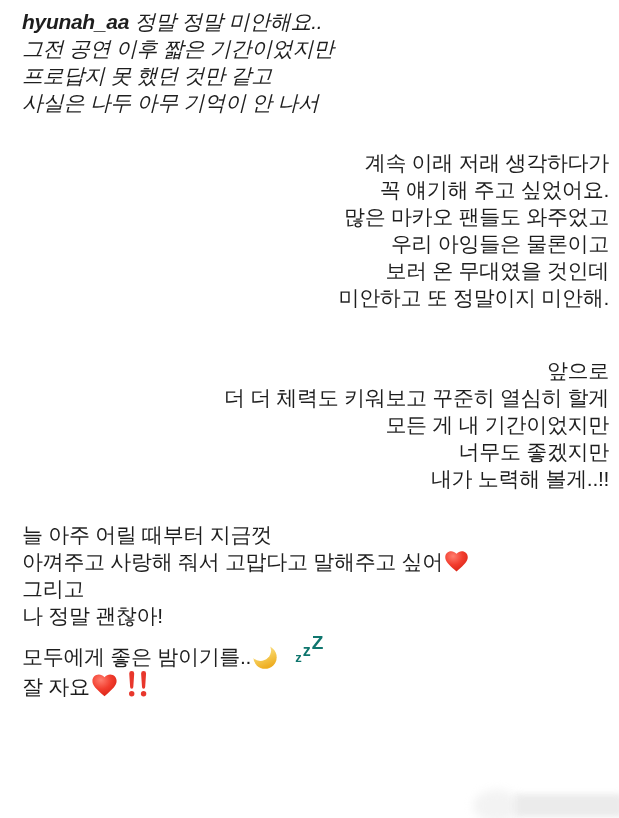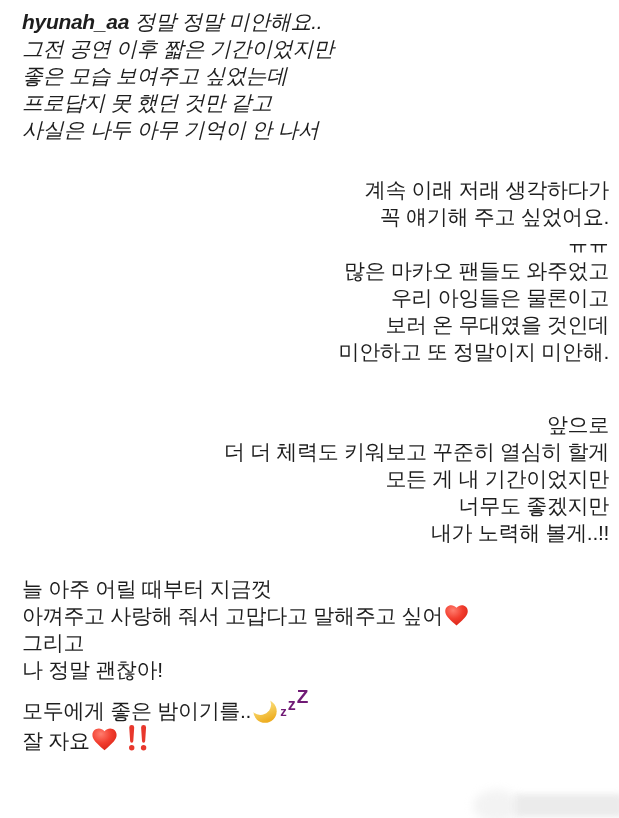--- a/index.html
+++ b/index.html
@@ -30,24 +30,24 @@
   .para.gap-c { margin-bottom: 29px; text-align: right; }
   .line { white-space: nowrap; }
   .username { font-weight: bold; }
   .emoji {
     display: inline-block;
     vertical-align: -4px;
     line-height: 0;
   }
   .emoji svg { display: inline-block; }
   .zzz {
-    color: #701a75;
+    color: #0f766e;
     font-weight: bold;
     letter-spacing: 0px;
-    margin-left: 1px;
+    margin-left: 16px;
   }
   .zzz .z1 { font-size: 13px; vertical-align: 2px; }
   .zzz .z2 { font-size: 16px; vertical-align: 8px; margin-left: 1px; }
   .zzz .z3 { font-size: 19px; vertical-align: 15px; margin-left: 1px; }
   .dbl-excl { margin-left: 7px; vertical-align: -3px; }
   .watermark-band {
     position: absolute;
     right: -4px;
     bottom: 1px;
     width: 108px;
@@ -89,29 +89,27 @@
   </defs>
 </svg>
 
 <div class="caption">
 
   <div class="para gap-a">
     <div class="line">
       <span class="username">hyunah_aa</span><span> </span><span>정말 정말 미안해요..</span>
     </div>
     <div class="line">그전 공연 이후 짧은 기간이었지만</div>
-    <div class="line">좋은 모습 보여주고 싶었는데</div>
     <div class="line">프로답지 못 했던 것만 같고</div>
     <div class="line">사실은 나두 아무 기억이 안 나서</div>
   </div>
 
   <div class="para gap-b">
     <div class="line">계속 이래 저래 생각하다가</div>
     <div class="line">꼭 얘기해 주고 싶었어요.</div>
-    <div class="line">ㅠㅠ</div>
     <div class="line">많은 마카오 팬들도 와주었고</div>
     <div class="line">우리 아잉들은 물론이고</div>
     <div class="line">보러 온 무대였을 것인데</div>
     <div class="line">미안하고 또 정말이지 미안해.</div>
   </div>
 
   <div class="para gap-c">
     <div class="line">앞으로</div>
     <div class="line">더 더 체력도 키워보고 꾸준히 열심히 할게</div>
     <div class="line">모든 게 내 기간이었지만</div>

